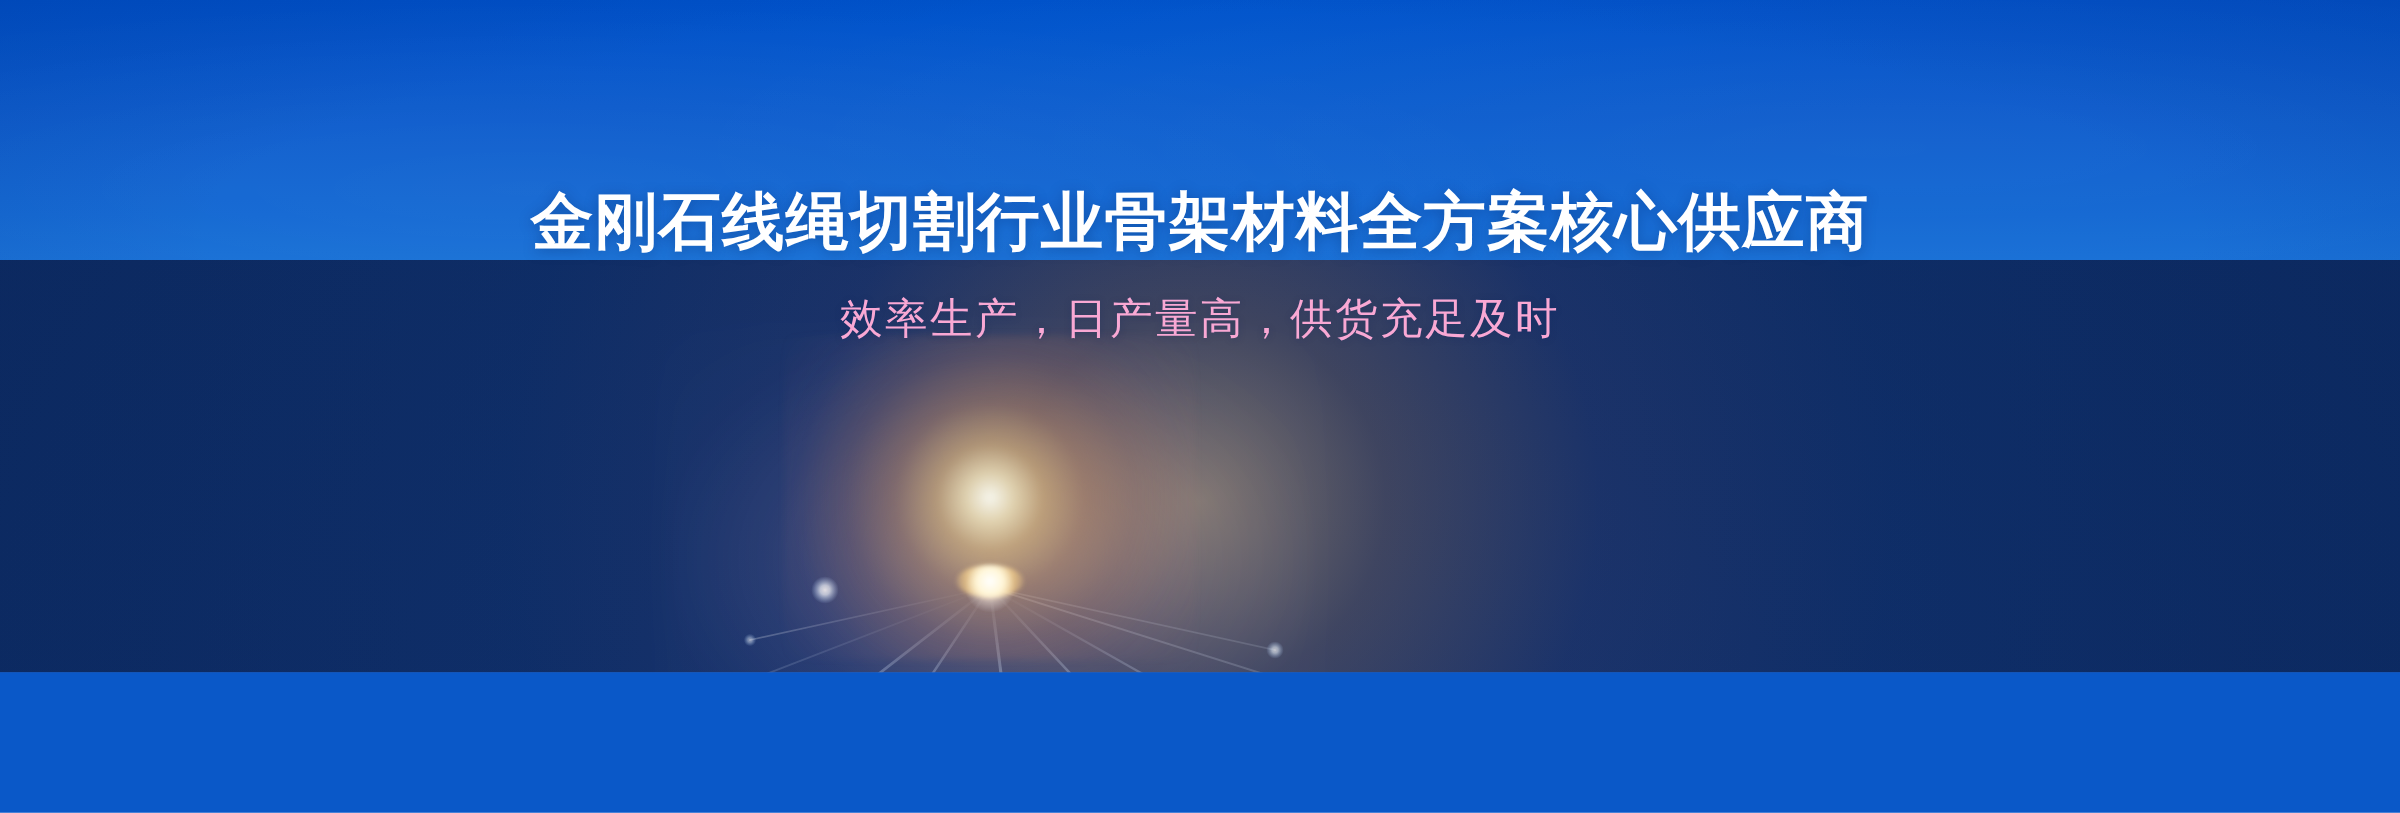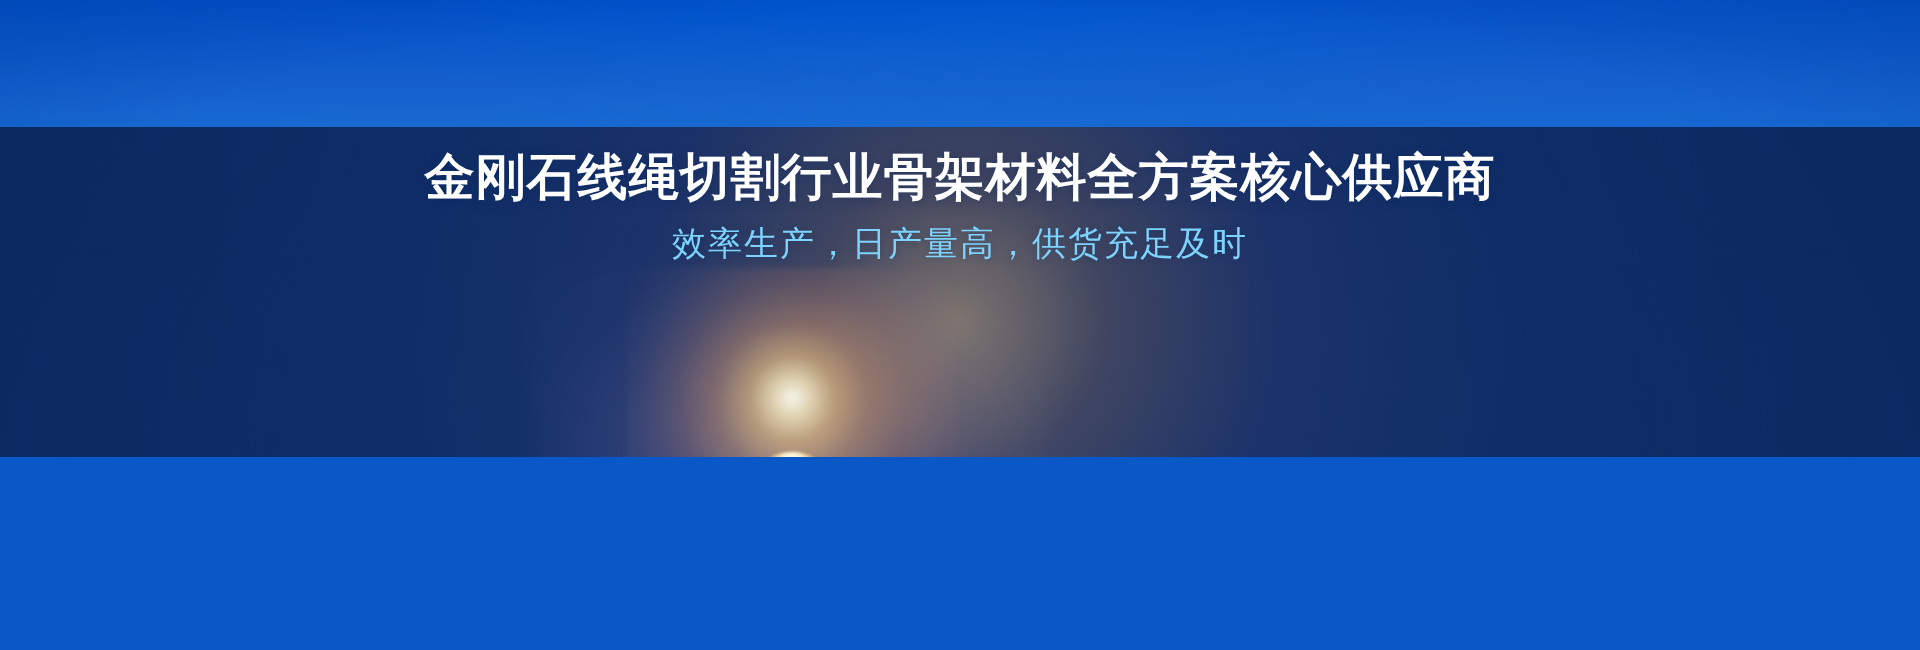--- a/index.html
+++ b/index.html
@@ -8,21 +8,21 @@
     padding: 0;
     background: #0a58c8;
   }
   body {
     font-family: "Liberation Sans", "DejaVu Sans", sans-serif;
   }
 
   .banner {
     position: relative;
     width: 1920px;
-    height: 457px;
+    height: 538px;
     overflow: hidden;
     background: #0a58c8;
   }
 
   
   .sky {
     position: absolute;
     inset: 0;
     background:
       linear-gradient(to bottom,
@@ -206,26 +206,26 @@
     padding-top: 20px;
     font-size: 34px;
     line-height: 1.3;
     font-weight: 400;
     color: #eaf3ff;
     letter-spacing: 2px;
     text-shadow: 0 1px 6px rgba(0,35,95,0.25);
     white-space: nowrap;
   }
   .sub2 {
-    margin: 0;
+    margin: 12px;
     padding-top: 14px;
     font-size: 34px;
     line-height: 1.3;
     font-weight: 400;
-    color: #7dd3fc;
+    color: #f9a8d4;
     letter-spacing: 2px;
     text-shadow: 0 1px 6px rgba(0,35,95,0.25);
     white-space: nowrap;
   }
 </style>
 </head>
 <body>
 
 <div class="banner">
 

